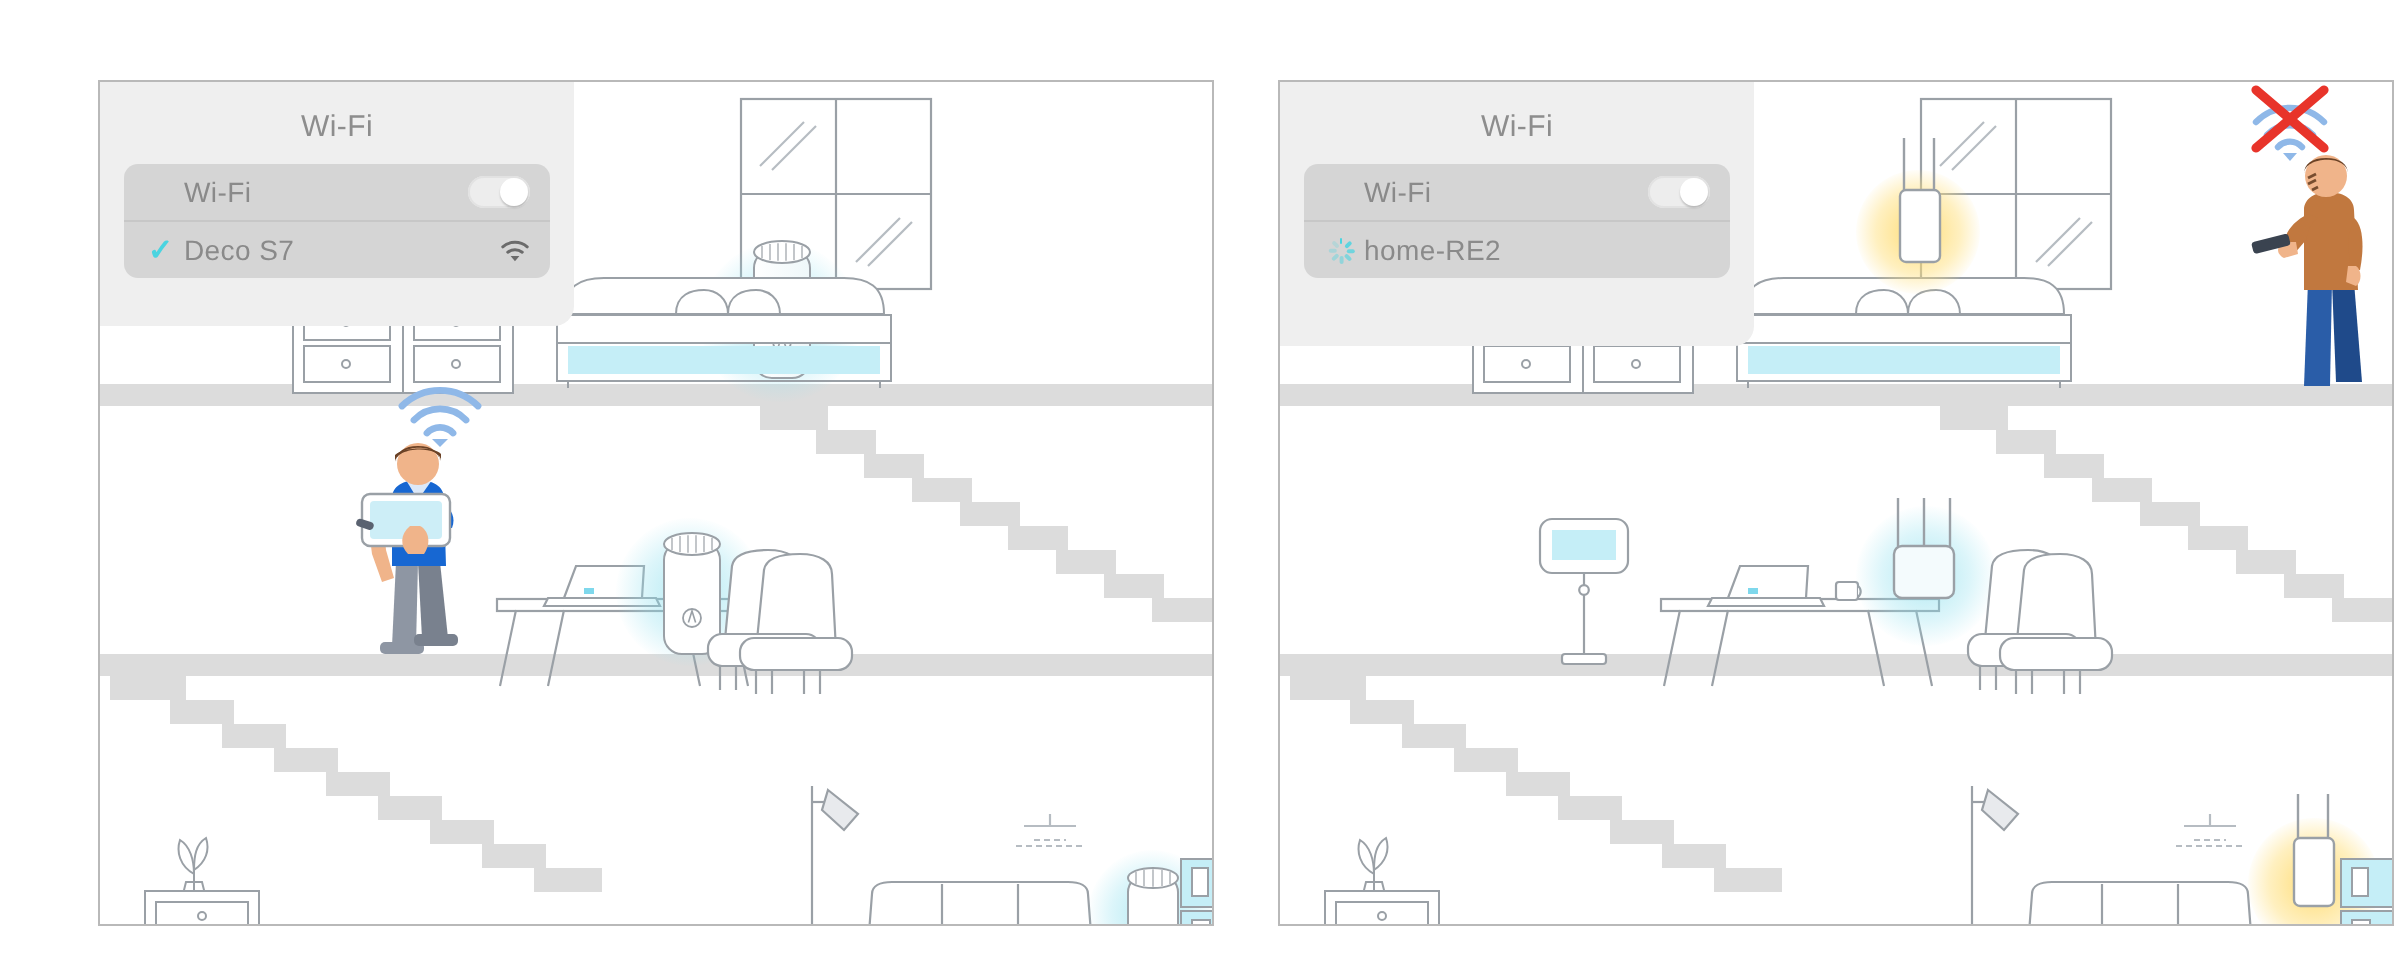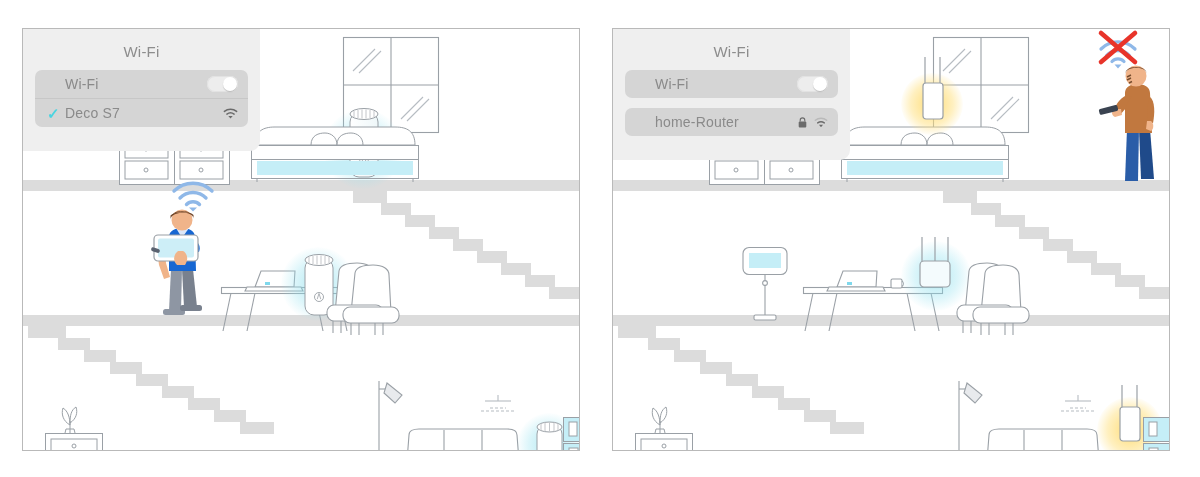--- a/index.html
+++ b/index.html
@@ -1,20 +1,20 @@
 <!DOCTYPE html>
 <html><head>
 <meta charset="utf-8">
 <style>
   html,body{margin:0;padding:0;background:#ffffff;}
   body{width:1200px;height:477px;font-family:"Liberation Sans",sans-serif;overflow:hidden;}
   .stage{position:relative;width:1200px;height:477px;}
 
-  .panel{position:absolute;top:28px;width:558px;height:423px;background:#ffffff;
-         border:1px solid #b9b9b9;box-sizing:border-box;overflow:hidden;}
+  .panel{position:absolute;top:40px;width:558px;height:423px;background:#ffffff;
+         border:1px solid #b9b9b9;box-sizing:border-box;overflow:hidden;margin-left:27px;}
   #panel-left{left:22px;}
   #panel-right{left:612px;}
 
   
   .floor{position:absolute;left:0;width:100%;height:11px;background:#dcdcdc;}
   .floor.f1{top:151px;}
   .floor.f2{top:286px;}
 
   
   .popover{position:absolute;top:0;left:0;width:237px;background:#efefef;
@@ -623,38 +623,35 @@
       <div class="pop-group">
         <div class="pop-row">
           <span class="lead"></span>
           <span class="lbl">Wi-Fi</span>
           <span class="tail">
             <span class="toggle">
                 <span class="knob"></span>
               </span>
           </span>
         </div>
+        <div class="pop-row">
+          <span class="lead">
+            <span class="spinner">
+              <i style="transform:rotate(0deg);opacity:1"></i>
+                <i style="transform:rotate(45deg);opacity:.85"></i>
+              <i style="transform:rotate(90deg);opacity:.72"></i>
+                <i style="transform:rotate(135deg);opacity:.6"></i>
+              <i style="transform:rotate(180deg);opacity:.48"></i>
+                <i style="transform:rotate(225deg);opacity:.38"></i>
+              <i style="transform:rotate(270deg);opacity:.3"></i>
+                <i style="transform:rotate(315deg);opacity:.22"></i>
+            </span>
+          </span>
+          <span class="lbl">home-RE2</span>
+          <span class="tail"></span>
+        </div>
       </div>
 
       <div class="pop-group">
-        <div class="pop-row">
-          <span class="lead"></span>
-          <span class="lbl">home-Router</span>
-          <span class="tail">
-            <svg width="9" height="11">
-              <path d="M2.2 4.6 V3.2 a2.3 2.3 0 0 1 4.6 0 V4.6" fill="none" stroke="#6b6b6b" stroke-width="1.1"></path>
-              <rect x="0.7" y="4.4" width="7.6" height="6.2" rx="1" fill="#6b6b6b"></rect>
-            </svg>
-            <svg width="14" height="11">
-              <g fill="none" stroke="#b9b9b9" stroke-width="1.4" stroke-linecap="round">
-                <path d="M1.3 3.3 A9 9 0 0 1 12.7 3.3"></path>
-              </g>
-              <g fill="none" stroke="#6b6b6b" stroke-width="1.4" stroke-linecap="round">
-                <path d="M3.7 5.9 A5.6 5.6 0 0 1 10.3 5.9"></path>
-              </g>
-              <path d="M5 7.8 L7 10.3 L9 7.8Z" fill="#6b6b6b"></path>
-            </svg>
-          </span>
-        </div>
       </div>
     </div>
   </div>
 </div>
 
 </body></html>

